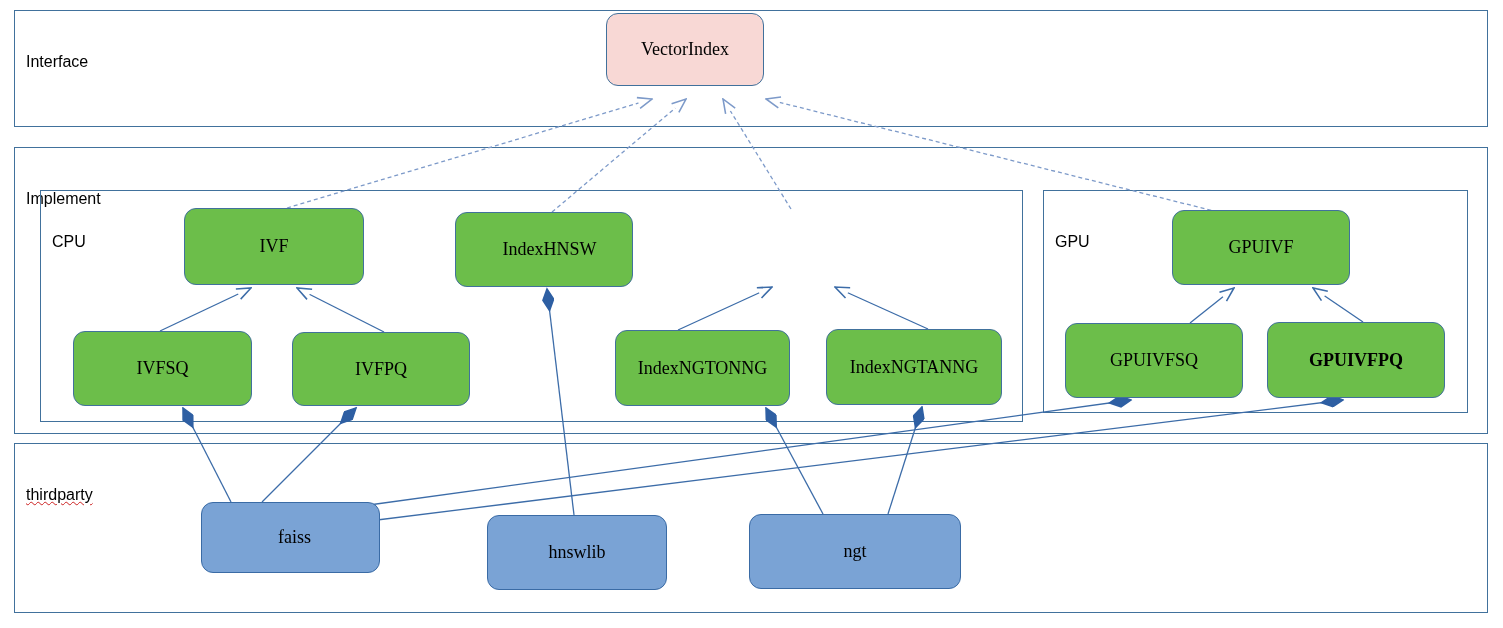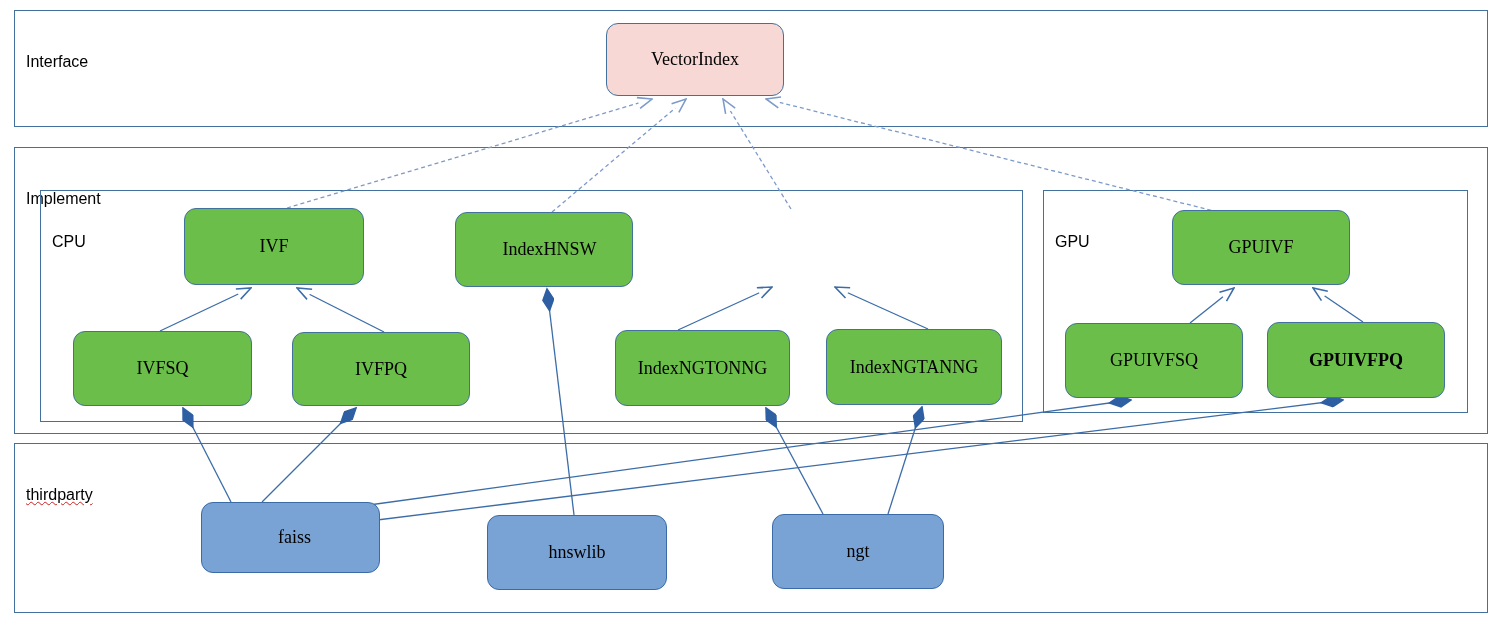--- a/index.html
+++ b/index.html
@@ -28,34 +28,34 @@
   svg.wires{position:absolute;left:0;top:0;width:1503px;height:628px;z-index:2;}
   
   .node{
     position:absolute;box-sizing:border-box;border:1.5px solid #41719c;border-radius:12px;
     display:flex;align-items:center;justify-content:center;
     font-family:"Liberation Serif", serif;font-size:18px;color:#000;z-index:3;
   }
   .node.iface{background:#f8d8d5;}
   .node.impl {background:#6cbe4a;}
   .node.third{background:#7aa3d5;border-color:#3a6ba5;}
-  .n-vectorindex {left:606px; top:23px;  width:178px;height:73px;}
+  .n-vectorindex {left:606px; top:13px;  width:158px;height:73px;}
   .n-ivf         {left:184px; top:208px; width:180px;height:77px;}
   .n-indexhnsw   {left:455px; top:212px; width:178px;height:75px;padding-left:11px;}
   .n-indexngt    {left:703px; top:209px; width:180px;height:75px;}
   .n-ivfsq       {left:73px;  top:331px; width:179px;height:75px;}
   .n-ivfpq       {left:292px; top:332px; width:178px;height:74px;}
   .n-indexngtonng{left:615px; top:330px; width:175px;height:76px;}
   .n-indexngtanng{left:826px; top:329px; width:176px;height:76px;}
   .n-gpuivf      {left:1172px;top:210px; width:178px;height:75px;}
   .n-gpuivfsq    {left:1065px;top:323px; width:178px;height:75px;justify-content:center;}
   .n-gpuivfpq    {left:1267px;top:322px; width:178px;height:76px;font-weight:bold;}
   .n-faiss       {left:201px; top:502px; width:179px;height:71px;padding-left:8px;}
   .n-hnswlib     {left:487px; top:515px; width:180px;height:75px;}
-  .n-ngt         {left:772px; top:514px; width:172px;height:75px;}
+  .n-ngt         {left:749px; top:514px; width:212px;height:75px;}
 </style>
 </head>
 <body>
 
 <div class="canvas">
 
   <div class="container c-interface">
     <span class="clabel">Interface</span>
   </div>
   <div class="container c-implement">

